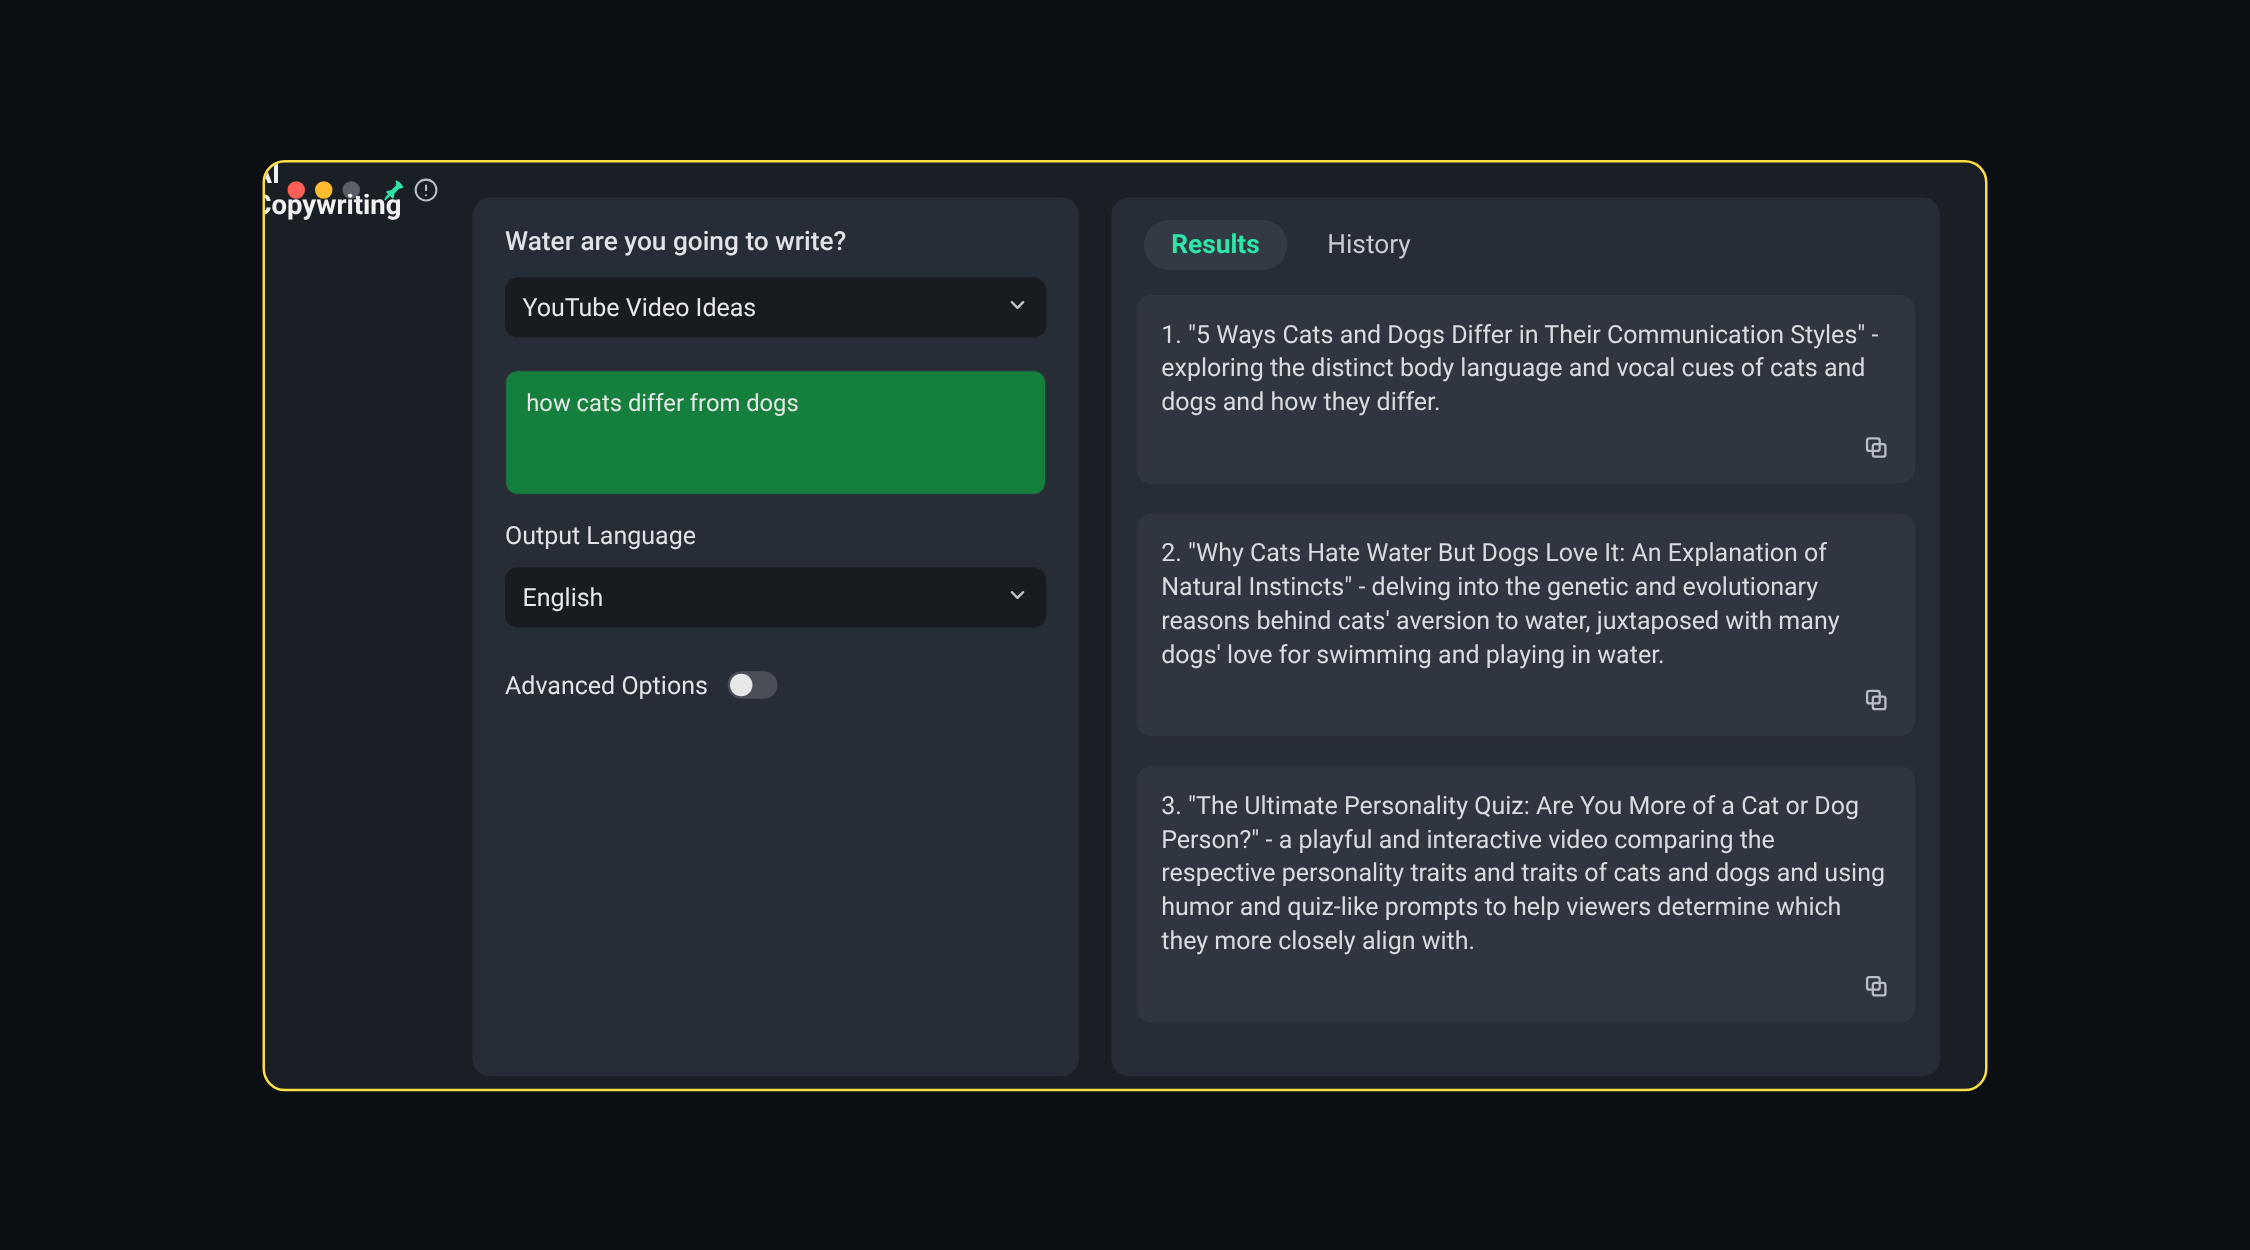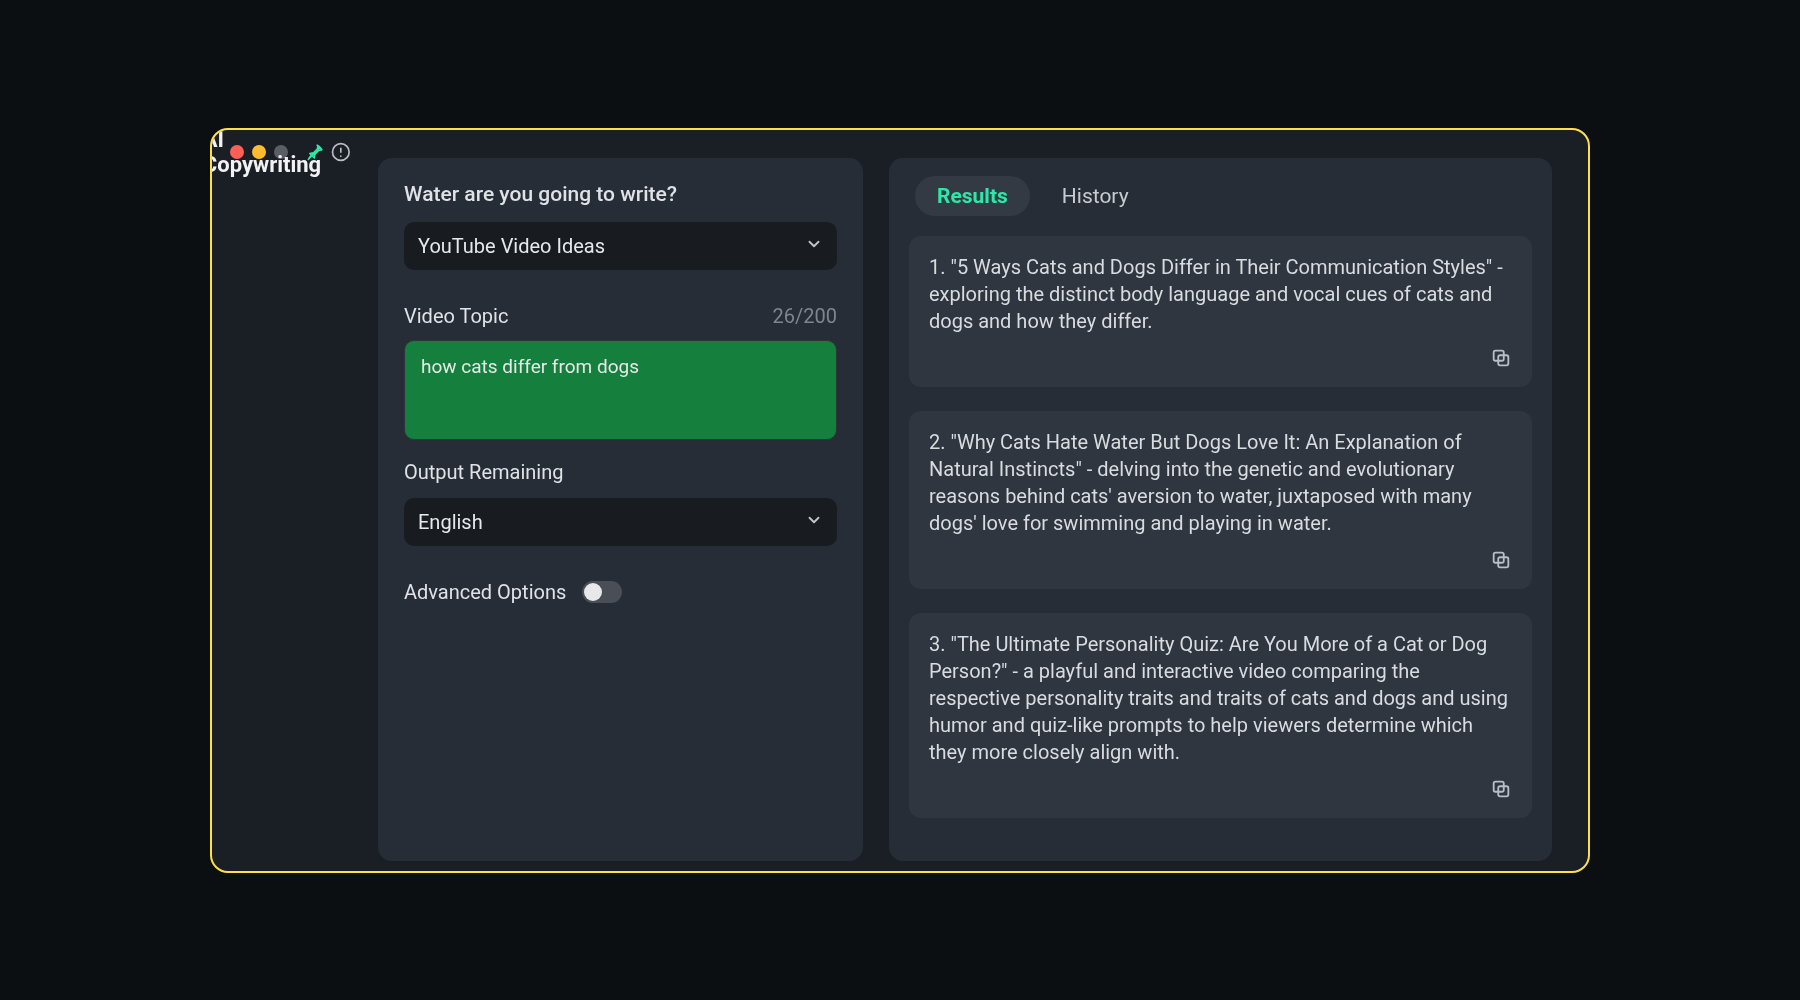--- a/index.html
+++ b/index.html
@@ -274,28 +274,24 @@
 
       <div class="select-box">
         <span>YouTube Video Ideas</span>
         <span class="chev">
           <svg width="18" height="18" viewBox="0 0 24 24" fill="none" stroke="currentColor" stroke-width="2.5" stroke-linecap="round" stroke-linejoin="round">
               <polyline points="6 9 12 15 18 9"></polyline>
             </svg>
         </span>
       </div>
 
-      <div class="field-row">
-        <span class="field-label">Video Topic</span>
-        <span class="char-count">26/200</span>
-      </div>
 
       <textarea class="textarea" style="">how cats differ from dogs</textarea>
 
-      <div class="field-label" style="margin-bottom:14px;margin-top:6px;">Output Remaining</div>
+      <div class="field-label" style="margin-bottom:14px;margin-top:6px;">Output Language</div>
 
       <div class="select-box">
         <span>English</span>
         <span class="chev">
           <svg width="18" height="18" viewBox="0 0 24 24" fill="none" stroke="currentColor" stroke-width="2.5" stroke-linecap="round" stroke-linejoin="round">
               <polyline points="6 9 12 15 18 9"></polyline>
             </svg>
         </span>
       </div>
 

